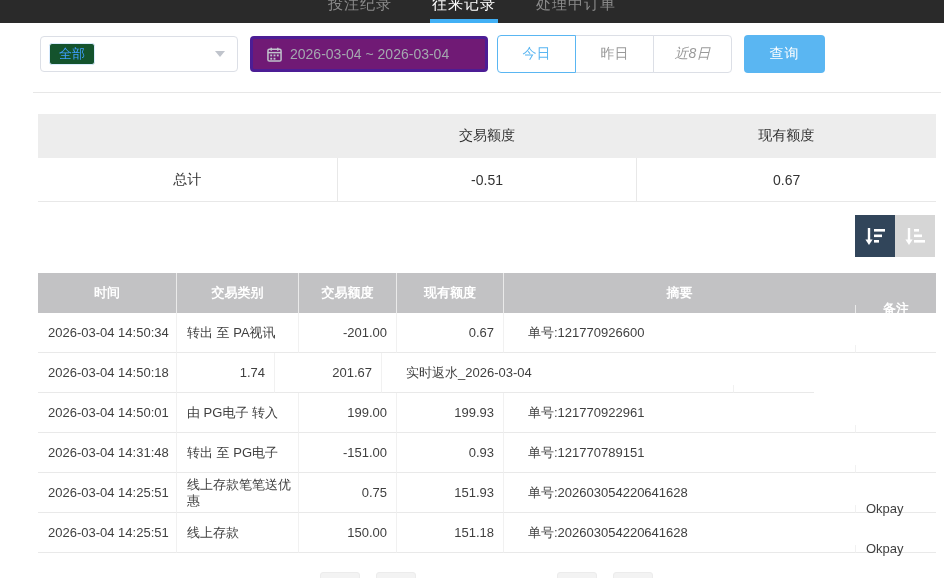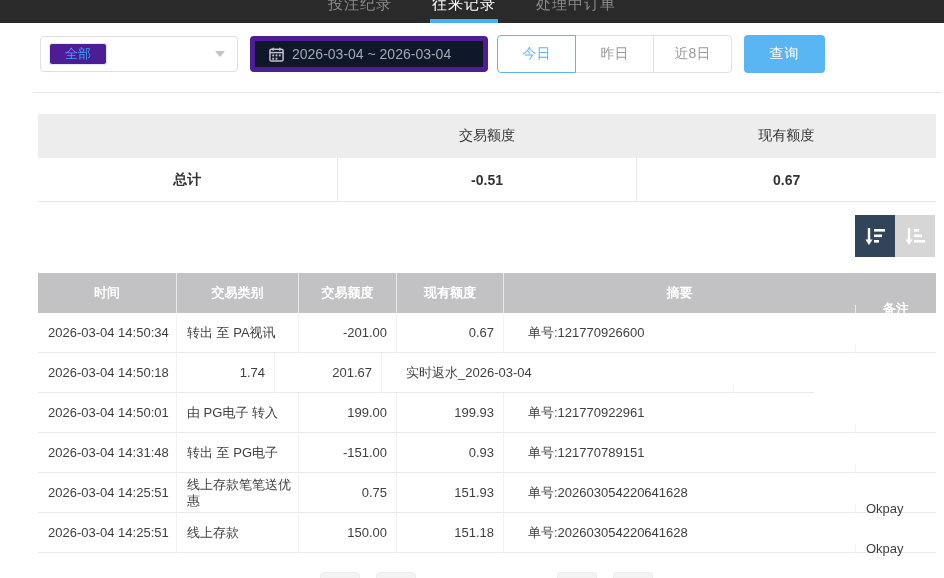--- a/index.html
+++ b/index.html
@@ -11,42 +11,42 @@
   .topbar { position:absolute; left:0; top:0; width:944px; height:23px; background:#2a2a2a; overflow:hidden; }
   .tabs { position:absolute; left:0; top:0; width:100%; height:23px; display:flex; justify-content:center; gap:40px; }
   .tab { position:relative; height:23px; cursor:pointer; }
   .tab .tab-label { display:block; font-size:15px; line-height:15px; margin-top:-4px; color:#8b8b8b; letter-spacing:1px; }
   .tab.active .tab-label { color:#ffffff; }
   .tab .underline { display:none; }
   .tab.active .underline { display:block; position:absolute; left:-2px; right:-2px; bottom:0; height:4px; background:#41b0f5; }
 
   
   .select-box { position:absolute; left:40px; top:36px; width:198px; height:36px; border:1px solid #dcdfe6; border-radius:4px; background:#fff; display:flex; align-items:center; padding:0 12px 0 8px; cursor:pointer; }
-  .tag { background:#4c1d95; border:1px solid #d9ecff; border-radius:3px; color:#409eff; font-size:13px; padding:3px 15px; line-height:14px; }
+  .tag { background:#14532d; border:1px solid #d9ecff; border-radius:3px; color:#409eff; font-size:13px; padding:3px 9px; line-height:14px; }
   .caret { margin-left:auto; width:0; height:0; border-left:5px solid transparent; border-right:5px solid transparent; border-top:6px solid #c0c4cc; }
 
-  .date-box { position:absolute; left:250px; top:36px; width:238px; height:36px; border:5px solid #4c1d95; border-radius:4px; background:#0f172a; display:flex; align-items:center; padding:0 10px; cursor:pointer; }
+  .date-box { position:absolute; left:250px; top:36px; width:238px; height:36px; border:3px solid #4c1d95; border-radius:4px; background:#701a75; display:flex; align-items:center; padding:0 10px; cursor:pointer; }
   .cal-icon { width:15px; height:15px; margin:0 8px 0 4px; flex:0 0 auto; }
   .date-text { font-size:14px; color:#a4a8af; white-space:nowrap; }
 
   .btn-group { position:absolute; left:497px; top:35px; height:24px; display:flex; }
   .gbtn { width:79px; height:38px; background:#fff; border:1px solid #dcdfe6; font-size:14px; color:#9a9a9a; cursor:pointer; display:flex; align-items:center; justify-content:center; margin-left:-1px; font-family:inherit; }
   .gbtn:first-child { margin-left:0; border-radius:4px 0 0 4px; }
-  .gbtn:last-child { border-radius:0 4px 4px 0; }
+  .gbtn:last-child { border-radius:0 4px 4px 0;font-style:italic; }
   .gbtn.active { border-color:#5ab6f2; color:#5ab6f2; position:relative; z-index:2; }
 
   .query-btn { position:absolute; left:744px; top:35px; width:81px; height:38px; background:#5ab6f2; border:none; border-radius:4px; color:#fff; font-size:14px; cursor:pointer; font-family:inherit; letter-spacing:1px; }
 
   .divider { position:absolute; left:33px; top:92px; width:908px; height:1px; background:#e7e7e7; }
 
   
   .summary { position:absolute; left:38px; top:114px; width:898px; font-size:14px; }
   .s-row { display:flex; height:44px; }
   .s-head { background:#ededed; }
-  .s-cell { flex:1; display:flex; align-items:center; justify-content:center; color:#333;font-weight:bold; }
+  .s-cell { flex:1; display:flex; align-items:center; justify-content:center; color:#333; }
   .s-body .s-cell { border-bottom:1px solid #e8e8e8; background:#fff; }
   .s-body .s-cell + .s-cell { border-left:1px solid #e8e8e8; }
   .s-head .s-cell { font-weight:500; font-size:14px; }
 
   
   .sorts { position:absolute; left:855px; top:215px; display:flex; }
   .sort-btn { width:40px; height:42px; border:none; cursor:pointer; display:flex; align-items:center; justify-content:center; padding:0; }
   .sort-btn.desc { background:#31455a; }
   .sort-btn.asc  { background:#d6d6d6; }
 

